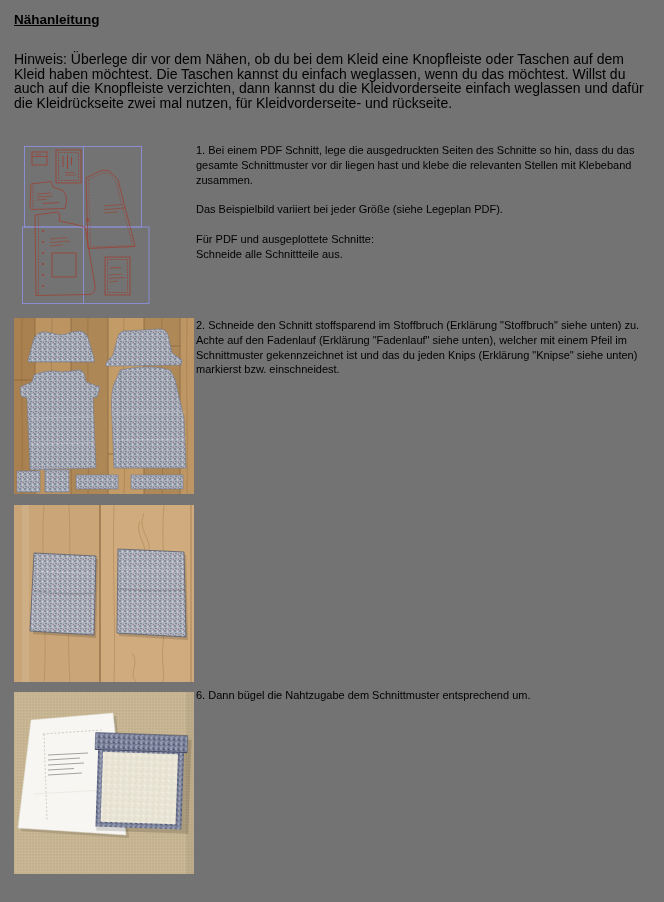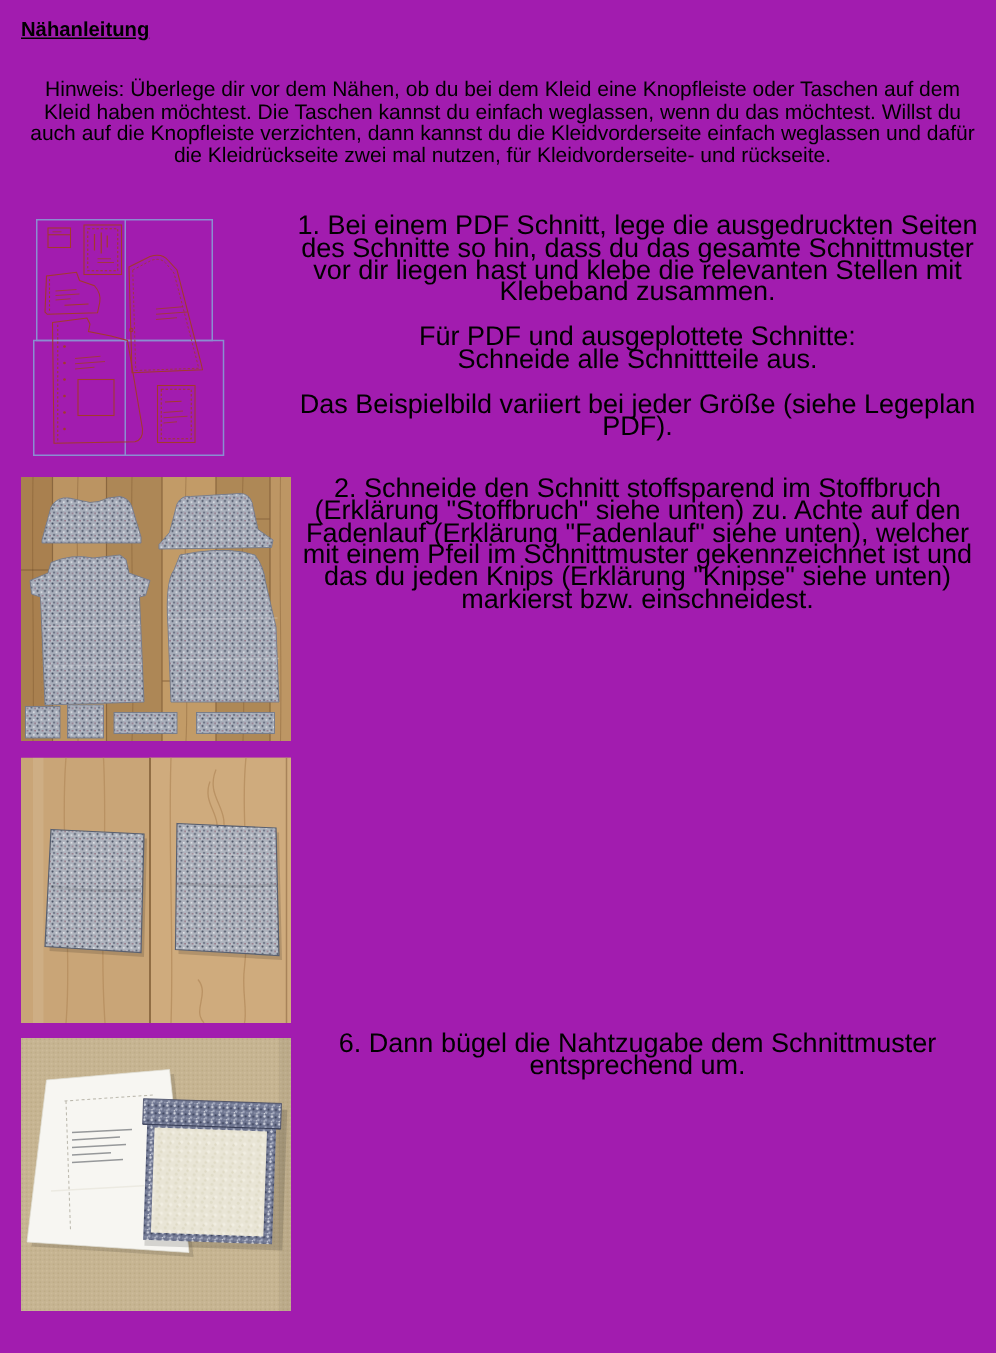--- a/index.html
+++ b/index.html
@@ -1,28 +1,28 @@
 <!DOCTYPE html>
 <html><head>
 <meta charset="utf-8">
 <style>
   html,body{margin:0;padding:0;background:#ffffff;}
   .page{
-    position:relative;width:664px;height:902px;background:#a21caf;
-    font-family:"Liberation Sans", sans-serif;color:#000;overflow:hidden;text-align:center;
+    position:relative;width:664px;height:902px;background:#737373;
+    font-family:"Liberation Sans", sans-serif;color:#000;overflow:hidden;
   }
   .title{
     position:absolute;left:14px;top:12px;margin:0;
     font-size:13.5px;font-weight:bold;text-decoration:underline;
   }
   .intro{
     position:absolute;left:14px;top:52px;width:642px;margin:0;
     font-size:14px;line-height:14.7px;
   }
-  .step-text{position:absolute;left:196px;width:458px;font-size:18px;line-height:14.8px;}
+  .step-text{position:absolute;left:196px;width:458px;font-size:11px;line-height:14.8px;}
   .step-text p{margin:0 0 15px 0;white-space:pre-line;}
   .t1{top:143px}.t2{top:318px}.t3{top:502px}.t4{top:688px}
   .fig{position:absolute;margin:0;padding:0;}
   .fig1{left:22px;top:146px;width:128px;height:160px;}
   .fig2{left:14px;top:318px;width:180px;height:176px;}
   .fig3{left:14px;top:505px;width:180px;height:177px;}
   .fig4{left:14px;top:692px;width:180px;height:182px;}
   .fig svg{display:block;width:100%;height:100%;}
 </style>
 </head>
@@ -87,23 +87,23 @@
         <line x1="88" y1="122" x2="99" y2="121.5"></line>
         <line x1="87" y1="129" x2="100" y2="128" stroke-width="0.55"></line>
         <line x1="87" y1="132.5" x2="103" y2="131.5" stroke-width="0.55"></line>
         <line x1="87" y1="136" x2="96" y2="135.2" stroke-width="0.55"></line>
       </g>
     </svg>
   </figure>
 
   <div class="step-text t1">
     <p>1. Bei einem PDF Schnitt, lege die ausgedruckten Seiten des Schnitte so hin, dass du das gesamte Schnittmuster vor dir liegen hast und klebe die relevanten Stellen mit Klebeband zusammen.</p>
+    <p>Das Beispielbild variiert bei jeder Größe (siehe Legeplan PDF).</p>
     <p>Für PDF und ausgeplottete Schnitte:
 Schneide alle Schnittteile aus.</p>
-    <p>Das Beispielbild variiert bei jeder Größe (siehe Legeplan PDF).</p>
   </div>
 
   <figure class="fig fig2">
     <svg viewBox="0 0 180 176">
       <defs>
         <pattern id="fab2" width="5" height="5" patternUnits="userSpaceOnUse">
           <rect width="5" height="5" fill="#a8aeba"></rect>
           <circle cx="1" cy="1" r="0.7" fill="#424a5e"></circle>
           <circle cx="3.6" cy="1.8" r="0.55" fill="#eceef2"></circle>
           <circle cx="2" cy="3.6" r="0.7" fill="#5a6175"></circle>

